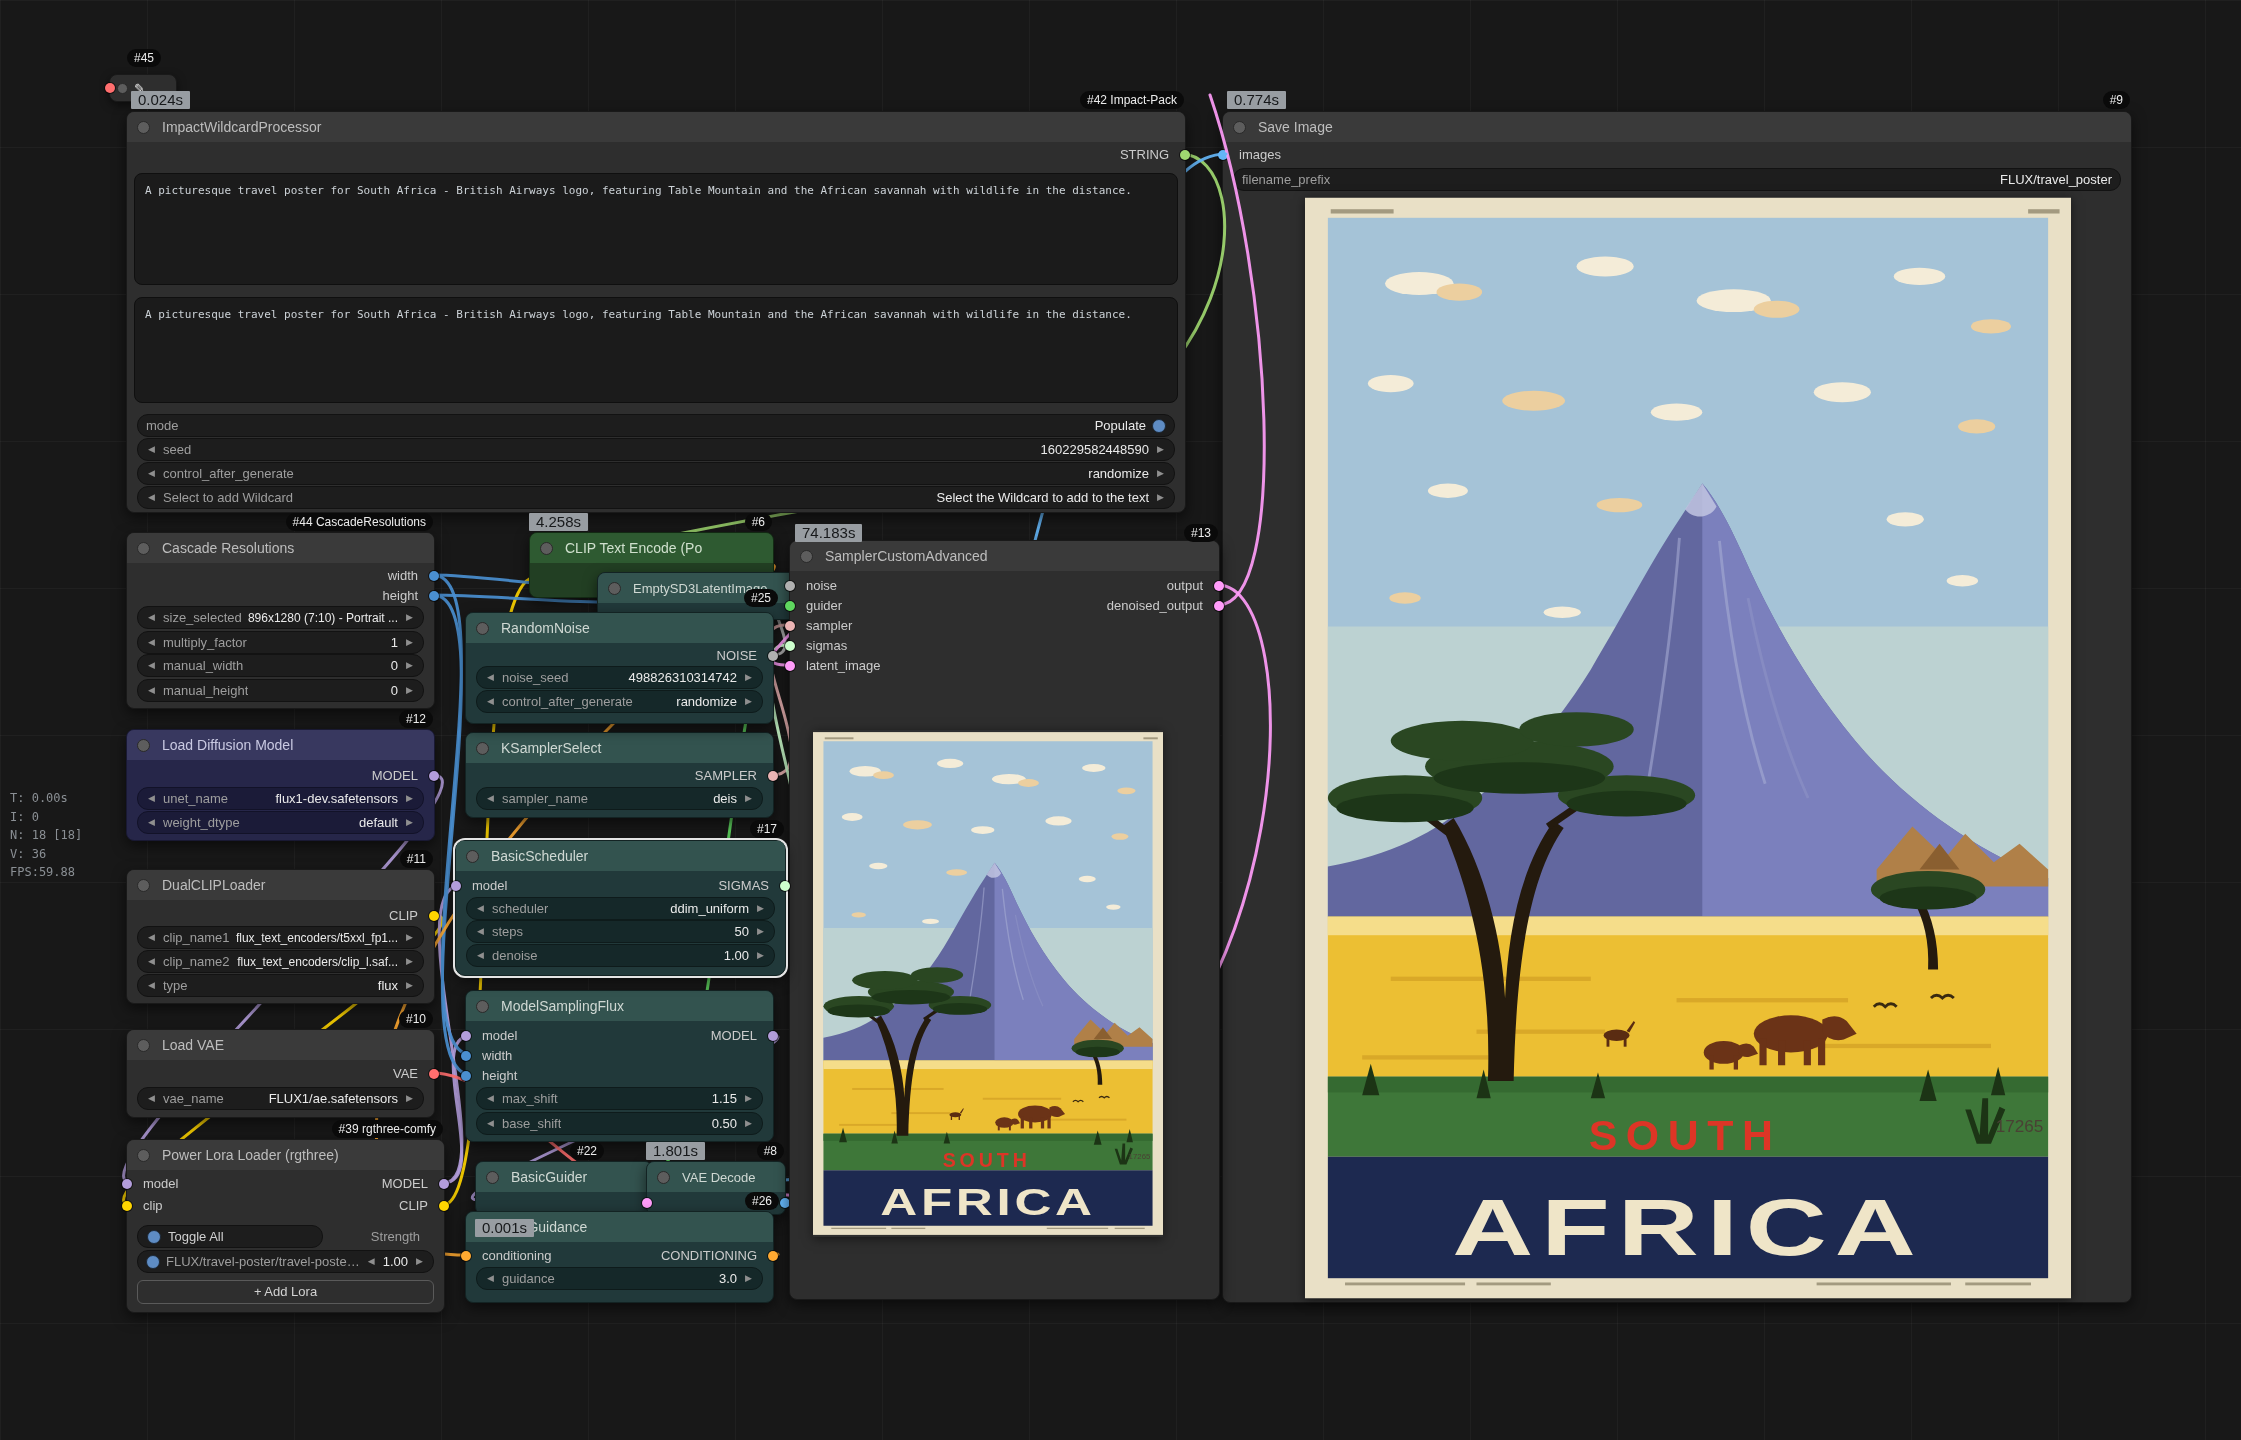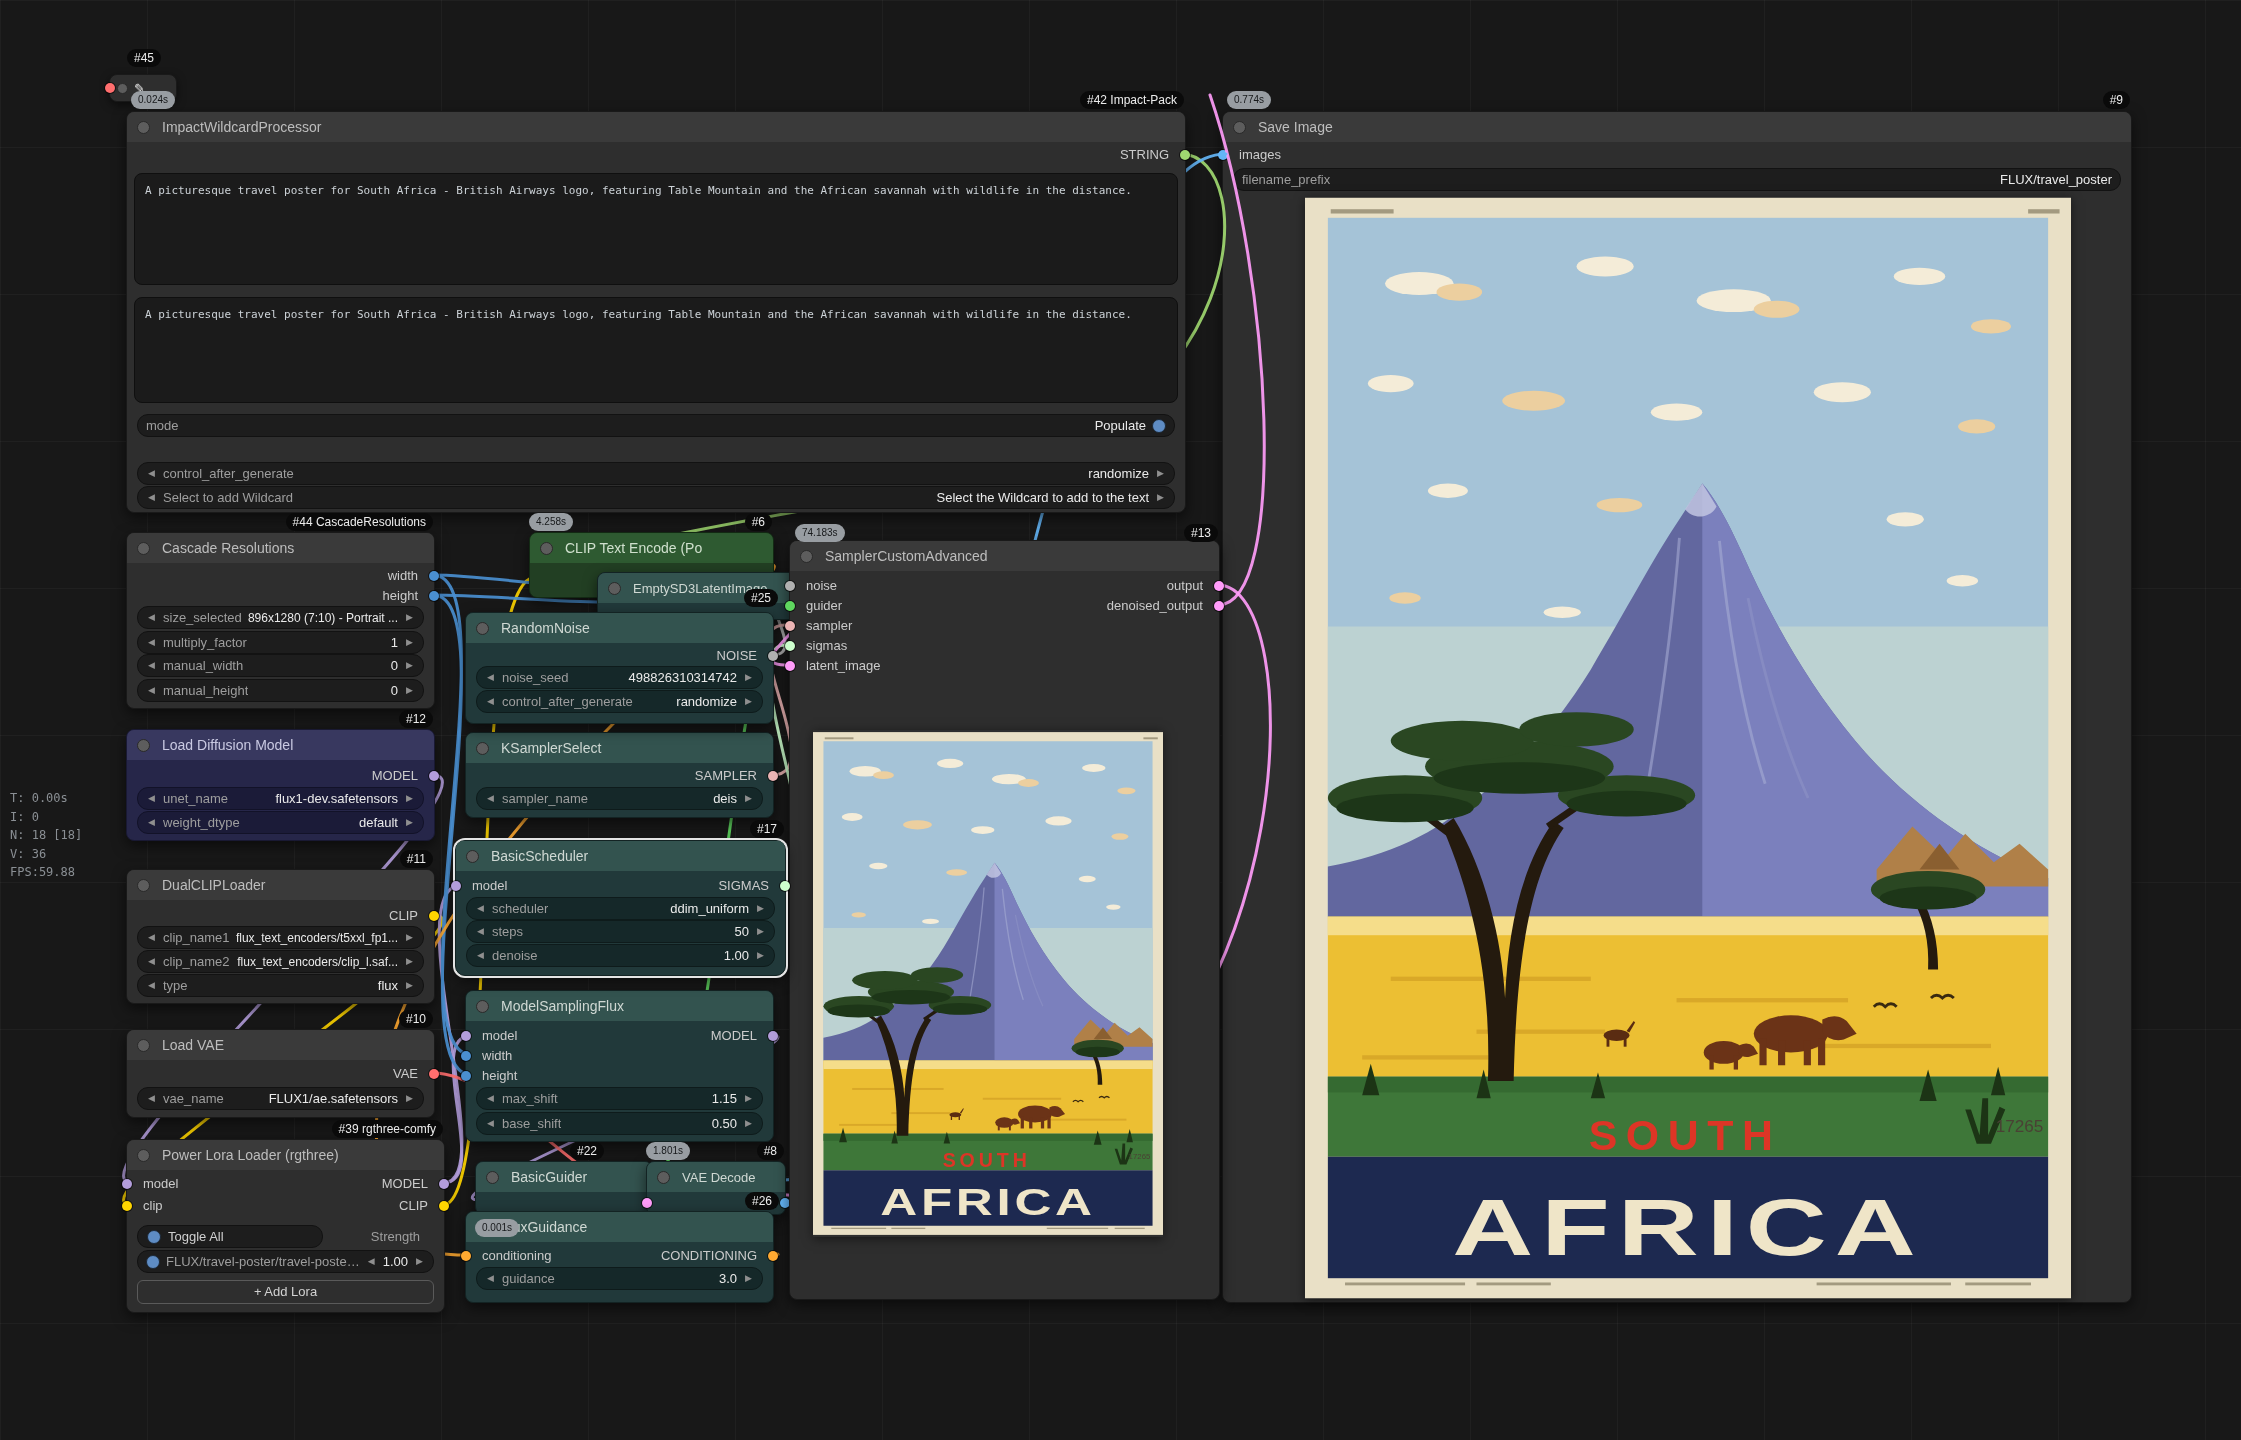--- a/index.html
+++ b/index.html
@@ -45,22 +45,22 @@
   .arr{flex:none;width:11px;text-align:center;color:#8f8f8f;font-size:9px;line-height:21px;}
   .arr.l::before{content:"\25C0";} .arr.r::before{content:"\25B6";}
   .tgl{flex:none;width:12px;height:12px;border-radius:50%;background:#5e8cc4;border:1px solid #1c2836;}
 
   .ta{position:absolute;left:7px;right:7px;background:#1b1b1b;border:1px solid #0f0f0f;border-radius:8px;
     color:#ccd2d7;font-family:"DejaVu Sans Mono",monospace;font-size:11px;line-height:1.6;
     padding:8px 10px;overflow:hidden;}
 
   .idb{position:absolute;background:#0a0a0a;color:#ececec;font-size:12px;line-height:14px;
     padding:2px 7px;border-radius:9px;white-space:nowrap;z-index:40;}
-  .tmb{position:absolute;background:#989da2;color:#17191b;font-size:10px;line-height:14px;
-    padding:2px 7px;border-radius:9px;white-space:nowrap;z-index:40;}
+  .tmb{position:absolute;background:#989da2;color:#17191b;font-size:15px;line-height:14px;
+    padding:2px 7px;border-radius:1px;white-space:nowrap;z-index:40;}
 
   .stats{position:absolute;left:10px;top:789px;color:#8a8f94;z-index:5;
     font-family:"DejaVu Sans Mono",monospace;font-size:12px;line-height:1.55;}
 
   .addbtn{position:absolute;left:10px;right:10px;height:22px;border:1px solid #5a5a5a;border-radius:6px;
     text-align:center;line-height:22px;color:#d2d2d2;font-size:13px;background:transparent;}
   .halfrow{position:absolute;left:10px;right:10px;height:21px;display:flex;align-items:center;}
   .pill{height:21px;border-radius:11px;background:#1d1d1d;border:1px solid #121212;
     display:flex;align-items:center;gap:7px;padding:0 9px;width:56%;}
   .pill .lab{color:#cfcfcf;}
@@ -131,20 +131,26 @@
     <div class="port" style="top:34px">
       <span class="plab out">STRING</span>
       <span class="pdot out" style="background: rgb(159, 216, 112);"></span>
     </div>
     <div class="ta" style="top:61px;height:94px">A picturesque travel poster for South Africa - British Airways logo, featuring Table Mountain and the African savannah with wildlife in the distance.</div>
     <div class="ta" style="top:185px;height:88px">A picturesque travel poster for South Africa - British Airways logo, featuring Table Mountain and the African savannah with wildlife in the distance.</div>
     <div class="widget" style="top:302px">
       <span class="lab">mode</span>
       <span class="val">Populate</span>
       <span class="tgl" style="background: rgb(94, 140, 196);"></span>
+    </div>
+    <div class="widget" style="top:326px">
+      <span class="arr l"></span>
+      <span class="lab">seed</span>
+      <span class="val">160229582448590</span>
+      <span class="arr r"></span>
     </div>
     <div class="widget" style="top:350px">
       <span class="arr l"></span>
       <span class="lab">control_after_generate</span>
       <span class="val">randomize</span>
       <span class="arr r"></span>
     </div>
     <div class="widget" style="top:374px">
       <span class="arr l"></span>
       <span class="lab">Select to add Wildcard</span>

